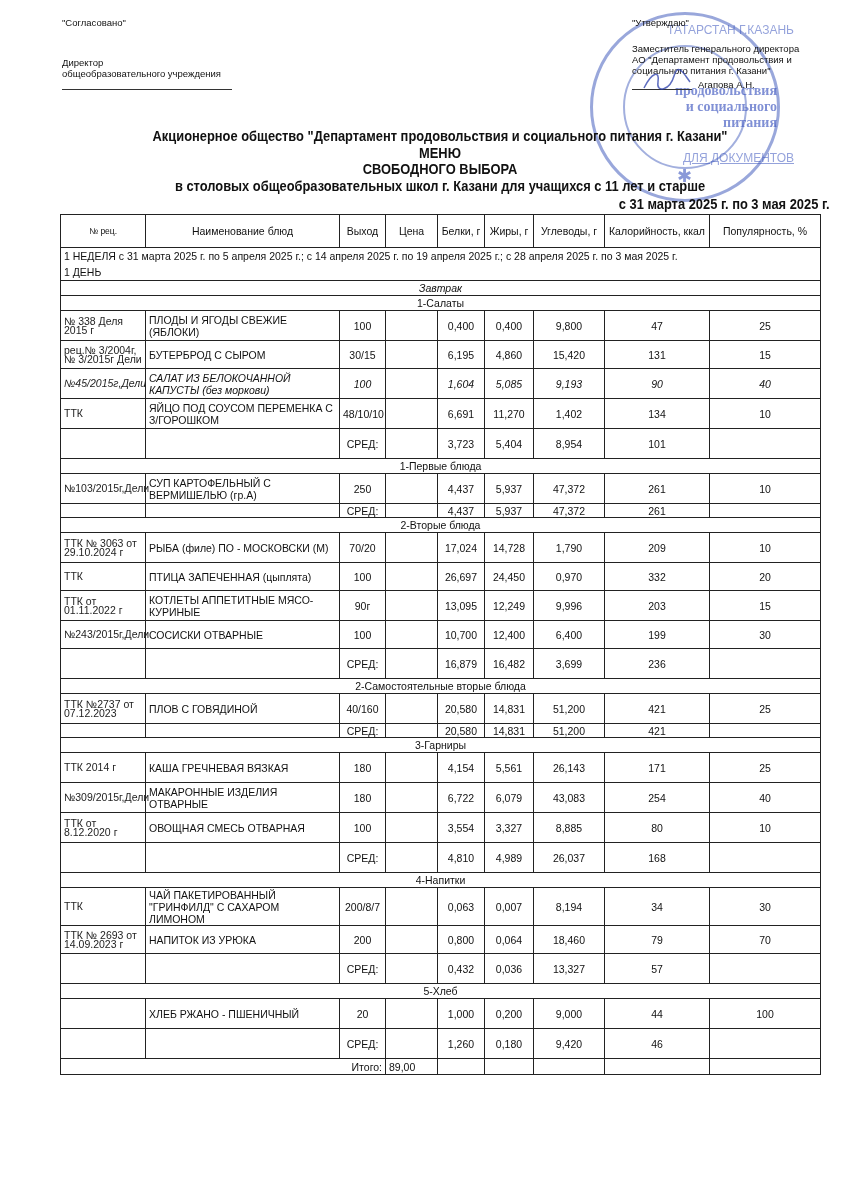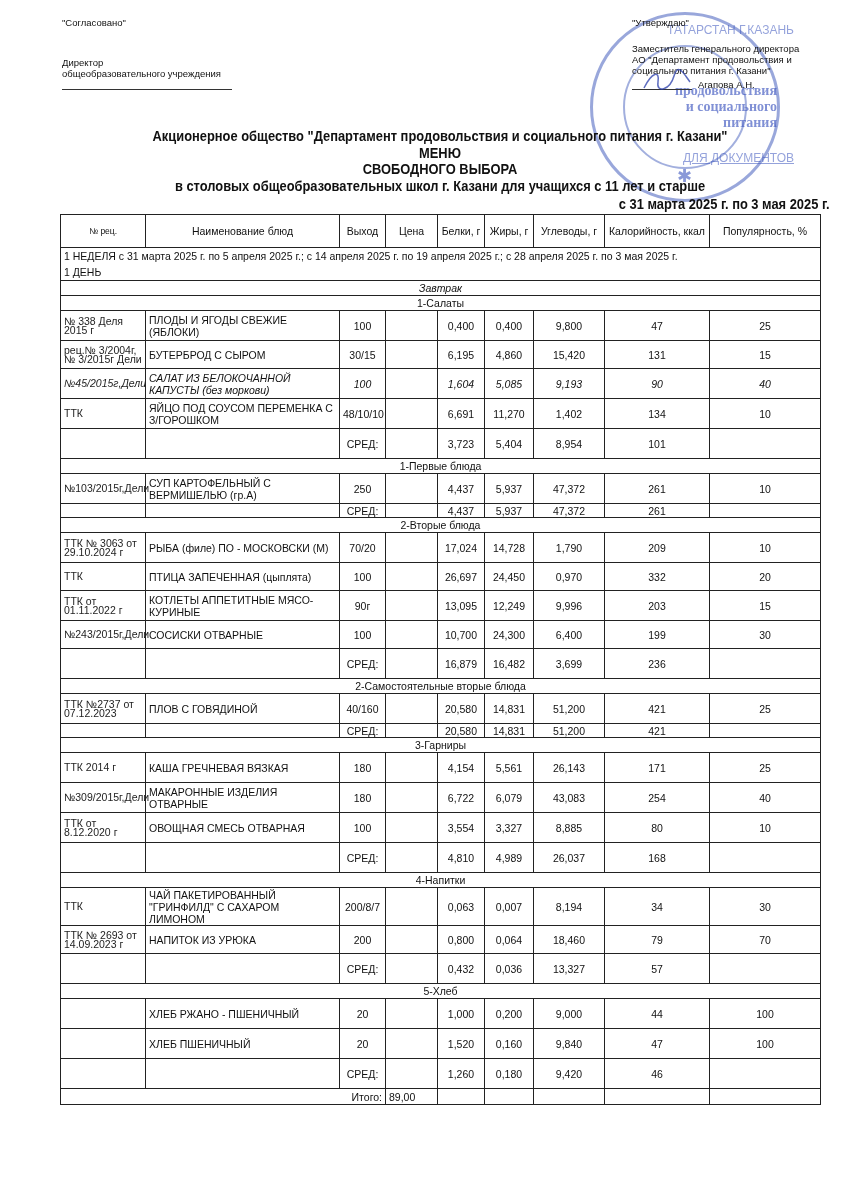--- a/index.html
+++ b/index.html
@@ -217,21 +217,21 @@
         <td class="c">9,996</td>
         <td class="c">203</td>
         <td class="c">15</td>
       </tr>
       <tr style="height: 28px;">
         <td class="code">№243/2015г,Дели</td>
         <td class="name">СОСИСКИ ОТВАРНЫЕ</td>
         <td class="c">100</td>
         <td class="c"></td>
         <td class="c">10,700</td>
-        <td class="c">24,300</td>
+        <td class="c">12,400</td>
         <td class="c">6,400</td>
         <td class="c">199</td>
         <td class="c">30</td>
       </tr>
       <tr style="height: 30px;">
         <td></td>
         <td></td>
         <td class="sred">СРЕД:</td>
         <td></td>
         <td class="c">16,879</td>
@@ -356,31 +356,20 @@
         <td class="name">ХЛЕБ РЖАНО - ПШЕНИЧНЫЙ</td>
         <td class="c">20</td>
         <td class="c"></td>
         <td class="c">1,000</td>
         <td class="c">0,200</td>
         <td class="c">9,000</td>
         <td class="c">44</td>
         <td class="c">100</td>
       </tr>
       <tr style="height: 30px;">
-        <td class="code"></td>
-        <td class="name">ХЛЕБ ПШЕНИЧНЫЙ</td>
-        <td class="c">20</td>
-        <td class="c"></td>
-        <td class="c">1,520</td>
-        <td class="c">0,160</td>
-        <td class="c">9,840</td>
-        <td class="c">47</td>
-        <td class="c">100</td>
-      </tr>
-      <tr style="height: 30px;">
         <td></td>
         <td></td>
         <td class="sred">СРЕД:</td>
         <td></td>
         <td class="c">1,260</td>
         <td class="c">0,180</td>
         <td class="c">9,420</td>
         <td class="c">46</td>
         <td></td>
       </tr>

